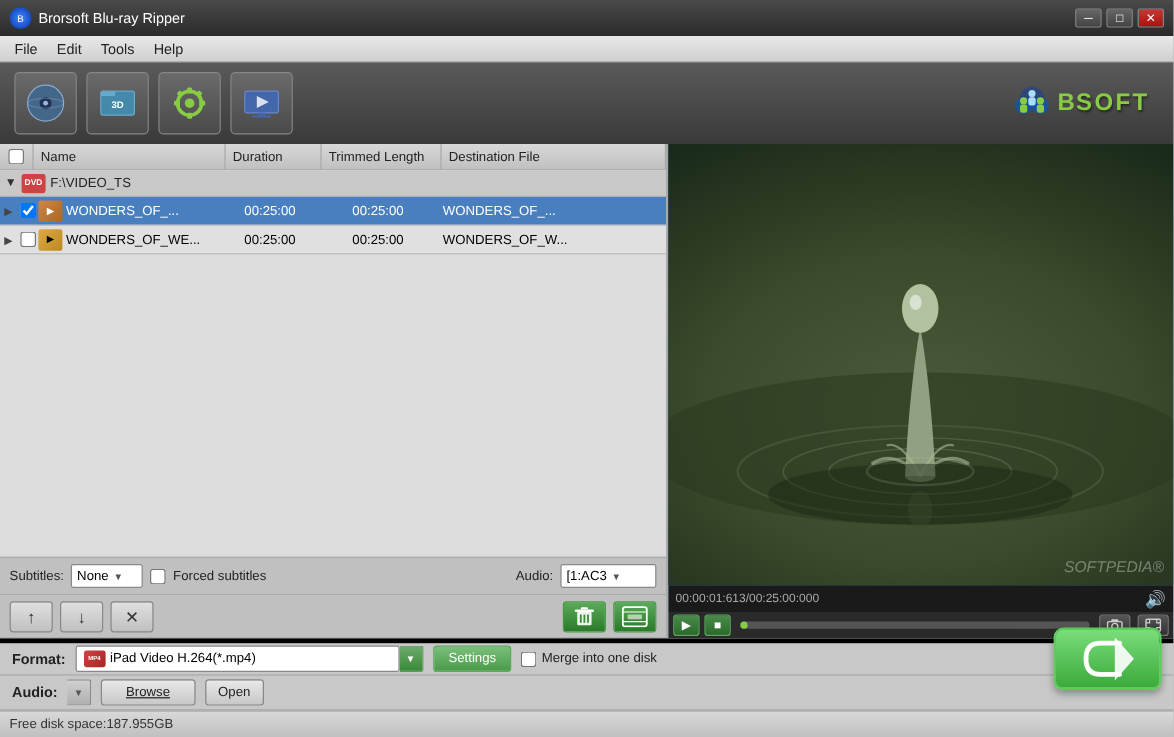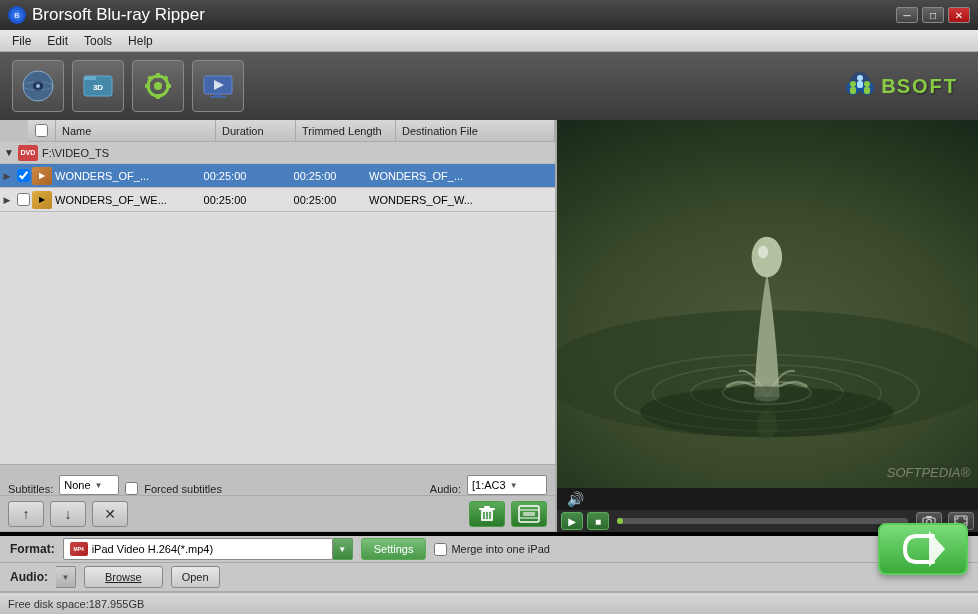--- a/index.html
+++ b/index.html
@@ -30,21 +30,21 @@
       background: radial-gradient(circle, #4488ff, #0033aa);
       border-radius: 50%;
       display: flex;
       align-items: center;
       justify-content: center;
       font-size: 8px;
       color: white;
     }
     .title-text {
       flex: 1;
-      font-size: 17px;
+      font-size: 12px;
     }
     .title-buttons {
       display: flex;
       gap: 4px;
     }
     .title-btn {
       width: 22px;
       height: 16px;
       border: 1px solid #888;
       border-radius: 2px;
@@ -102,21 +102,20 @@
       align-items: center;
       margin-right: 8px;
     }
 
     .table-header {
       display: flex;
       background: linear-gradient(to bottom, #d8d8d8, #c0c0c0);
       border-bottom: 1px solid #aaa;
       height: 22px;
       align-items: center;
-      margin-left: 28px;
     }
     .th-check {
       width: 28px;
       display: flex;
       align-items: center;
       justify-content: center;
       border-right: 1px solid #aaa;
       height: 100%;
     }
     .th-cell {
@@ -252,21 +251,21 @@
       justify-content: center;
       color: #ccc;
       font-size: 10px;
     }
 
     
     .subtitle-audio-bar {
       height: 32px;
       background: #c0c0c0;
       display: flex;
-      align-items: flex-end;
+      align-items: center;
       padding: 0 8px;
       gap: 6px;
       border-top: 1px solid #aaa;
       border-bottom: 1px solid #aaa;
     }
     .label-text { font-size: 11px; color: #222; }
     .dropdown-small {
       height: 20px;
       background: white;
       border: 1px solid #888;
@@ -754,20 +753,21 @@
           <path d="M207,218 Q219,195 229,198" stroke="#aaba9a" stroke-width="1.5" fill="none" opacity="0.6"></path>
 
           <ellipse cx="207" cy="230" rx="100" ry="20" fill="#1a2a15" opacity="0.5"></ellipse>
 
           <ellipse cx="207" cy="240" rx="8" ry="12" fill="#3a4a2a" opacity="0.4"></ellipse>
         </svg>
         <div class="watermark" style="position:absolute;bottom:8px;right:8px;color:rgba(255,255,255,0.35);font-size:13px;font-style:italic;">SOFTPEDIA®</div>
       </div>
 
       <div style="height:22px;background:#1a1a1a;display:flex;align-items:center;padding:0 6px;">
+        <span style="color:#aaa;font-size:10px;flex:1;">00:00:01:613/00:25:00:000</span>
         <span style="color:#88cc44;font-size:14px;margin-left:4px;">🔊</span>
       </div>
       <div class="video-controls-bar">
         <div class="video-btn">▶</div>
         <div class="video-btn">■</div>
         <div class="video-progress">
           <div class="video-progress-fill"></div>
         </div>
         <div class="snapshot-btn">
           <svg width="14" height="12" viewBox="0 0 14 12">
@@ -797,21 +797,21 @@
       <div style="display:flex;align-items:center;flex:1;max-width:290px;">
         <div class="format-dropdown">
           <div class="format-icon" style="font-size:5px;">MP4</div>
           <span style="flex:1;">iPad Video H.264(*.mp4)</span>
         </div>
         <div class="format-dropdown-arrow">▼</div>
       </div>
       <div class="settings-btn">Settings</div>
       <div style="display:flex;align-items:center;gap:4px;">
         <input type="checkbox" style="">
-        <span style="font-size:11px;color:#222;">Merge into one iPad</span>
+        <span style="font-size:11px;color:#222;">Merge into one disk</span>
       </div>
       <div class="spacer"></div>
 
       <div class="convert-btn">
         <svg width="52" height="36" viewBox="0 0 52 36">
           <path d="M8,18 Q8,5 20,5 L36,5" fill="none" stroke="white" stroke-width="4" stroke-linecap="round"></path>
           <path d="M8,18 Q8,31 20,31 L36,31" fill="none" stroke="white" stroke-width="4" stroke-linecap="round"></path>
           <polygon points="32,0 48,18 32,36" fill="white" opacity="0.9"></polygon>
         </svg>
       </div>

